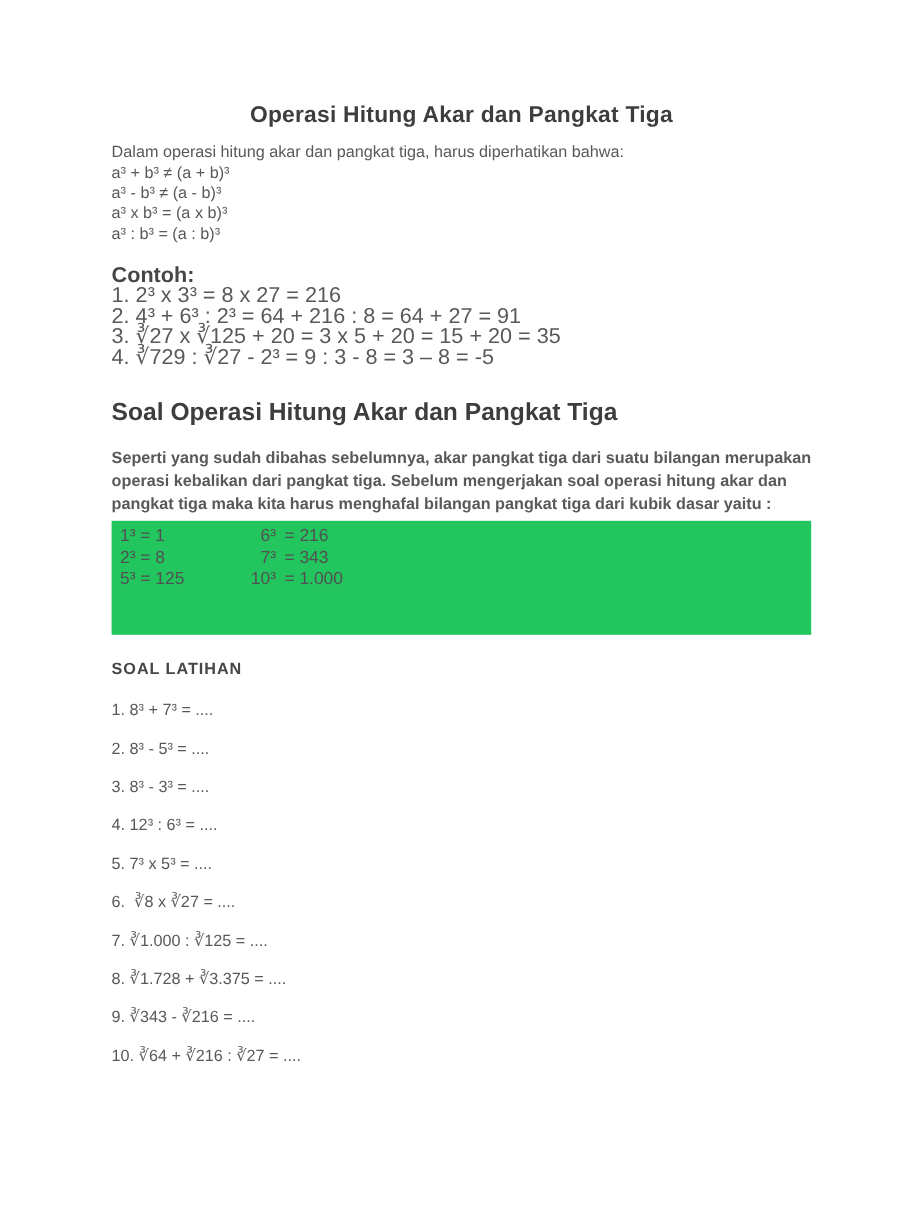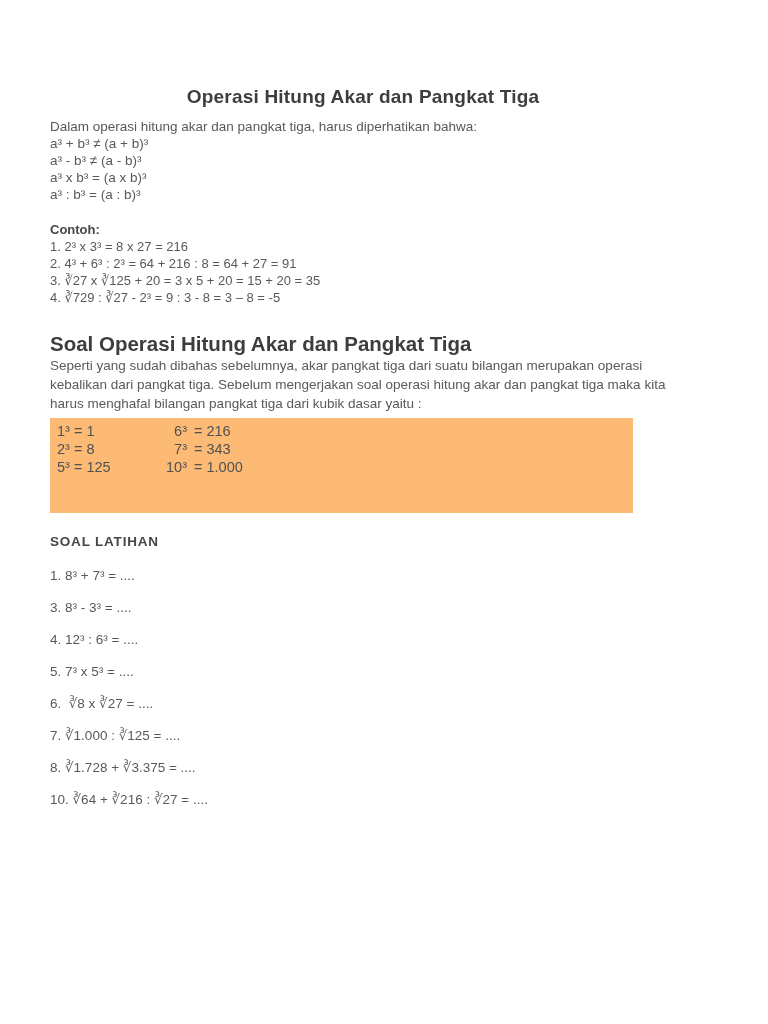--- a/index.html
+++ b/index.html
@@ -5,48 +5,49 @@
   * { margin: 0; padding: 0; box-sizing: border-box; }
   html, body {
     width: 768px; height: 1024px;
     background: #ffffff;
     font-family: "Liberation Sans", "DejaVu Sans", sans-serif;
     color: #59595b;
     overflow: hidden;
   }
   .page {
     width: 768px; height: 1024px;
-    padding: 86px 92px 0 50px;
+    padding: 86px 92px 0 93px;
     background: #ffffff;
   }
   .doc-title {
     text-align: center;
     font-size: 19px;
     font-weight: bold;
     color: #3d3d3f;
     line-height: 22px;
     letter-spacing: 0.2px;
   }
   .intro { margin-top: 10px; font-size: 13.5px; line-height: 17px; }
   .intro-lead { margin-bottom: 0; }
   .formula-line { white-space: pre-wrap; }
-  .contoh { margin-top: 18px; font-size: 13px; line-height: 17px; }
+  .contoh { margin-top: 18px; font-size: 18px; line-height: 17px; }
   .contoh-label { font-weight: bold; color: #464648; }
   .contoh-item { white-space: pre-wrap; }
   .section-heading {
     margin-top: 26px;
     font-size: 20.5px;
     font-weight: bold;
     color: #3d3d3f;
     line-height: 24px;
   }
   .section-paragraph {
     font-size: 13.5px;
     line-height: 19px;
-    margin-top: 0;
+    margin-top: 16px;
+    font-weight: bold;
   }
   .cube-box {
     margin-top: 5px;
     width: 583px;
     height: 95px;
     padding: 4px 0 0 7px;
     font-size: 14.5px;
     line-height: 18px;
     color: #515153;
   }
@@ -84,21 +85,21 @@
     <div class="contoh-label">Contoh:</div>
     <div class="contoh-item">1. 2³ x 3³ = 8 x 27 = 216</div>
     <div class="contoh-item">2. 4³ + 6³ : 2³ = 64 + 216 : 8 = 64 + 27 = 91</div>
     <div class="contoh-item">3. ∛27 x ∛125 + 20 = 3 x 5 + 20 = 15 + 20 = 35</div>
     <div class="contoh-item">4. ∛729 : ∛27 - 2³ = 9 : 3 - 8 = 3 – 8 = -5</div>
   </div>
 
   <h2 class="section-heading">Soal Operasi Hitung Akar dan Pangkat Tiga</h2>
   <p class="section-paragraph">Seperti yang sudah dibahas sebelumnya, akar pangkat tiga dari suatu bilangan merupakan operasi kebalikan dari pangkat tiga. Sebelum mengerjakan soal operasi hitung akar dan pangkat tiga maka kita harus menghafal bilangan pangkat tiga dari kubik dasar yaitu :</p>
 
-  <div class="cube-box" id="cube-box" style="background: #fdba74;">
+  <div class="cube-box" id="cube-box" style="background: #22c55e;">
     <div class="cube-row">
       <span class="cube-c1">1³ = 1</span>
       <span class="cube-c2b">6³</span>
       <span class="cube-c2v">= 216</span>
     </div>
     <div class="cube-row">
       <span class="cube-c1">2³ = 8</span>
       <span class="cube-c2b">7³</span>
       <span class="cube-c2v">= 343</span>
     </div>
@@ -106,22 +107,24 @@
       <span class="cube-c1">5³ = 125</span>
       <span class="cube-c2b">10³</span>
       <span class="cube-c2v">= 1.000</span>
     </div>
   </div>
 
   <div class="latihan-heading">SOAL LATIHAN</div>
 
   <div class="exercise-list">
     <div class="exercise-item">1. 8³ + 7³ = ....</div>
+    <div class="exercise-item">2. 8³ - 5³ = ....</div>
     <div class="exercise-item">3. 8³ - 3³ = ....</div>
     <div class="exercise-item">4. 12³ : 6³ = ....</div>
     <div class="exercise-item">5. 7³ x 5³ = ....</div>
     <div class="exercise-item">6.  ∛8 x ∛27 = ....</div>
     <div class="exercise-item">7. ∛1.000 : ∛125 = ....</div>
     <div class="exercise-item">8. ∛1.728 + ∛3.375 = ....</div>
+    <div class="exercise-item">9. ∛343 - ∛216 = ....</div>
     <div class="exercise-item">10. ∛64 + ∛216 : ∛27 = ....</div>
   </div>
 
 </div>
 
 </body></html>

